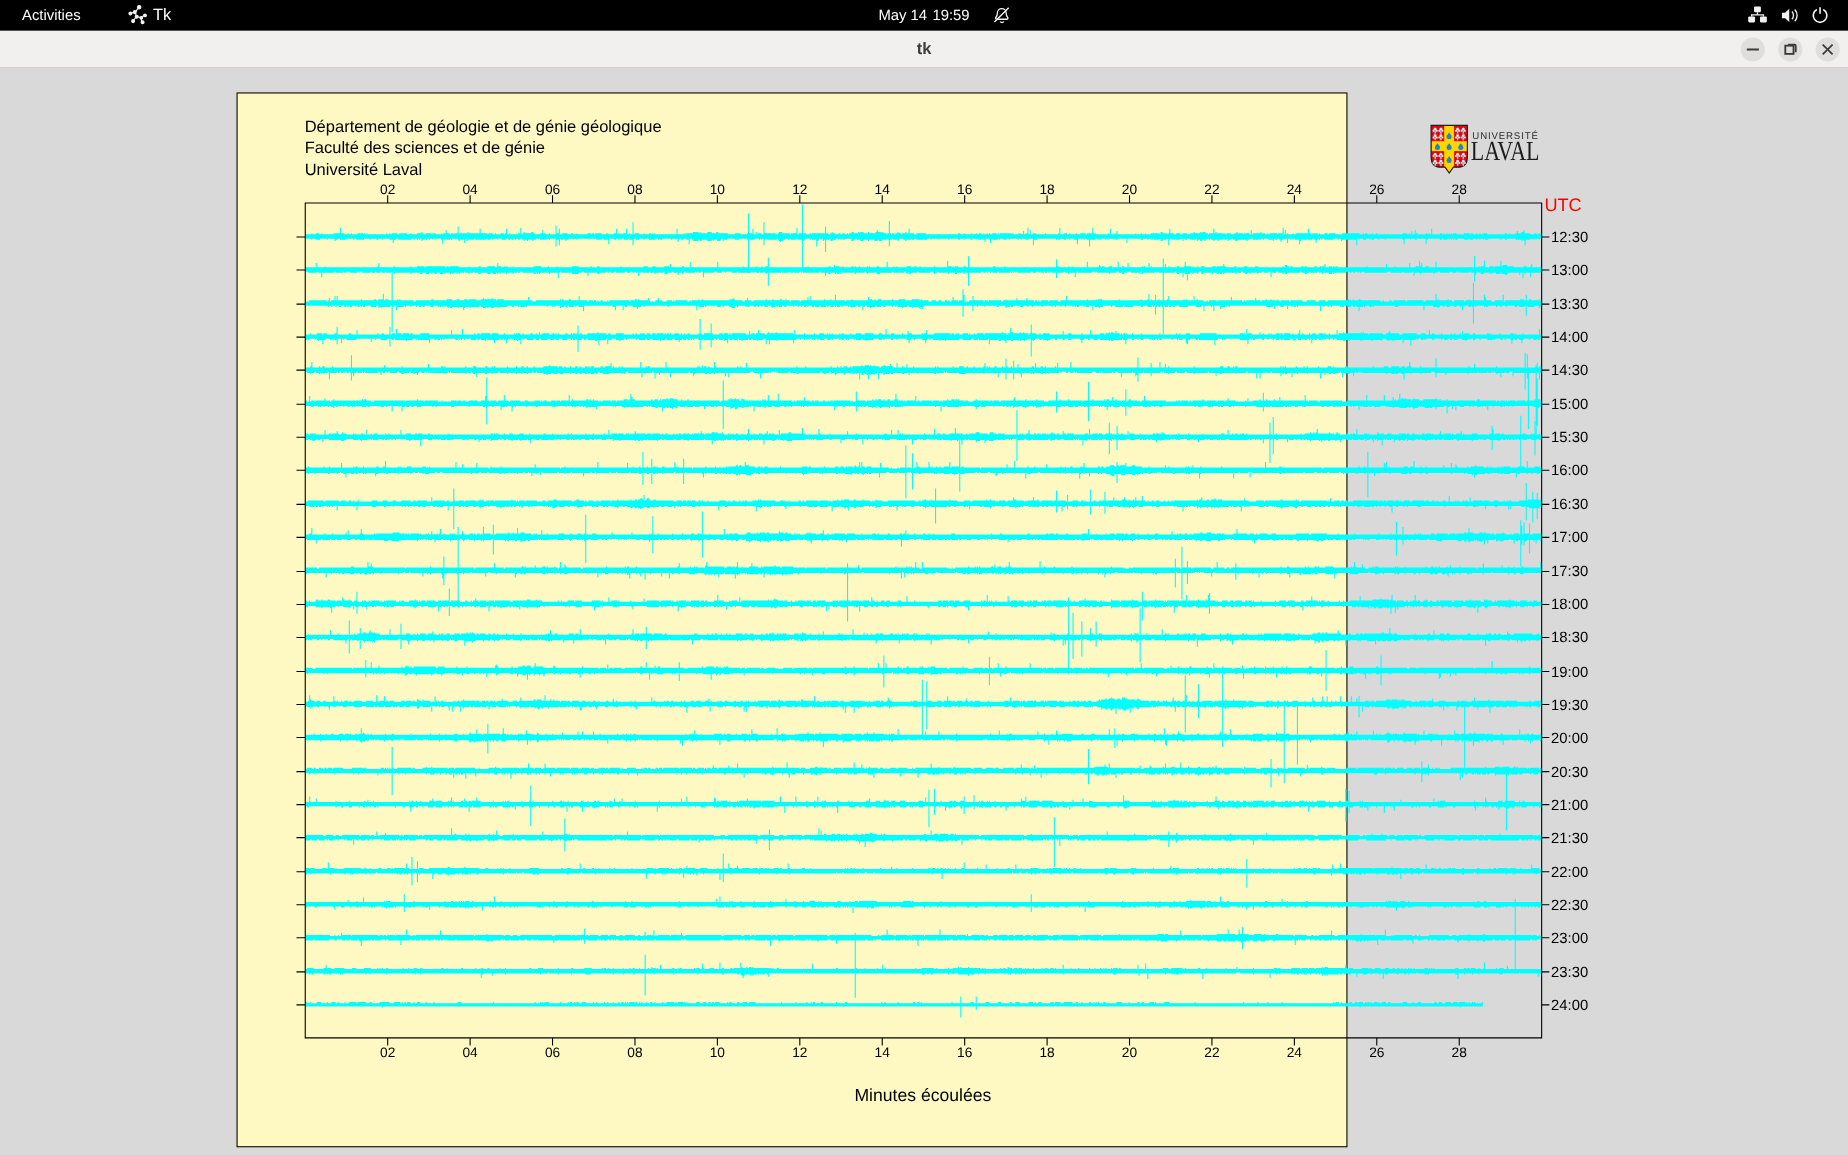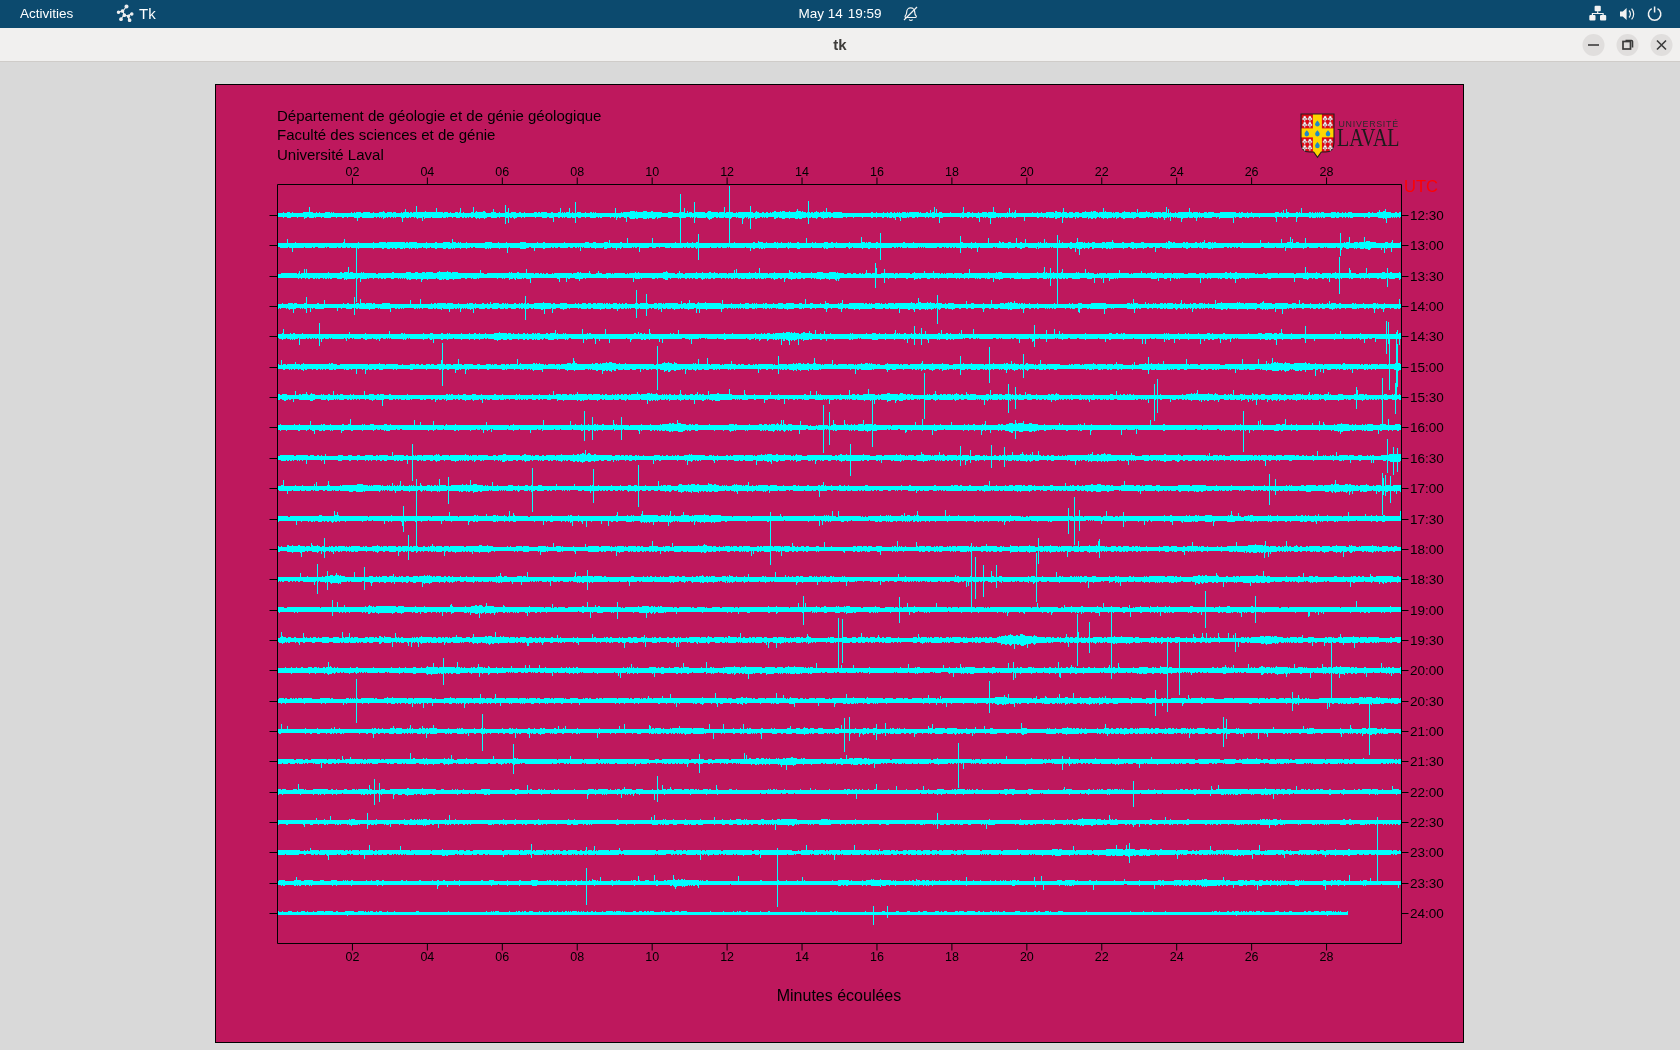--- a/index.html
+++ b/index.html
@@ -1,21 +1,21 @@
 <!DOCTYPE html>
 <html><head><meta charset="utf-8"><title>tk</title><style>
 *{margin:0;padding:0;box-sizing:border-box}
 html,body{width:1680px;height:1050px;background:#d9d9d9;overflow:hidden;font-family:"Liberation Sans",sans-serif}
-#topbar{position:absolute;left:0;top:0;width:1680px;height:28px;background:#0c4a6e}
+#topbar{position:absolute;left:0;top:0;width:1680px;height:28px;background:#000000}
 #topbar .act{position:absolute;left:20px;top:0;line-height:28px;color:#fff;font-size:13.5px}
 #topbar .tk{position:absolute;left:139px;top:0;line-height:28px;color:#fff;font-size:15px}
 #topbar .clock{position:absolute;left:0;width:1680px;text-align:center;top:0;line-height:28px;color:#fff;font-size:13.5px}
 #titlebar{position:absolute;left:0;top:28px;width:1680px;height:34px;background:#f1f0ef;border-bottom:1px solid #cfccc9}
 #titlebar .t{position:absolute;left:0;width:1680px;text-align:center;line-height:33px;font-size:15px;font-weight:bold;color:#3e3c3a}
-#canvas{position:absolute;left:215px;top:84px;width:1249px;height:959px;background:#be185d;border:1px solid #000}
+#canvas{position:absolute;left:215px;top:84px;width:1010px;height:959px;background:#fef9c3;border:1px solid #000}
 .dept{position:absolute;left:61px;top:21px;font-size:15px;line-height:19.3px;color:#000}
 .ptitle{position:absolute;left:0;top:38px;width:1246px;text-align:center;font-size:19px;color:#000}
 </style></head>
 <body>
 <div id="topbar">
     <span class="act">Activities</span>
     <span class="tk">Tk</span>
     <span class="clock">May 14  19:59</span>
     <svg width="1680" height="28" viewBox="0 0 1680 28" style="position:absolute;left:0;top:0">
 <g stroke="#f0f0f0" fill="#f0f0f0" stroke-width="1.1" stroke-linecap="round">

